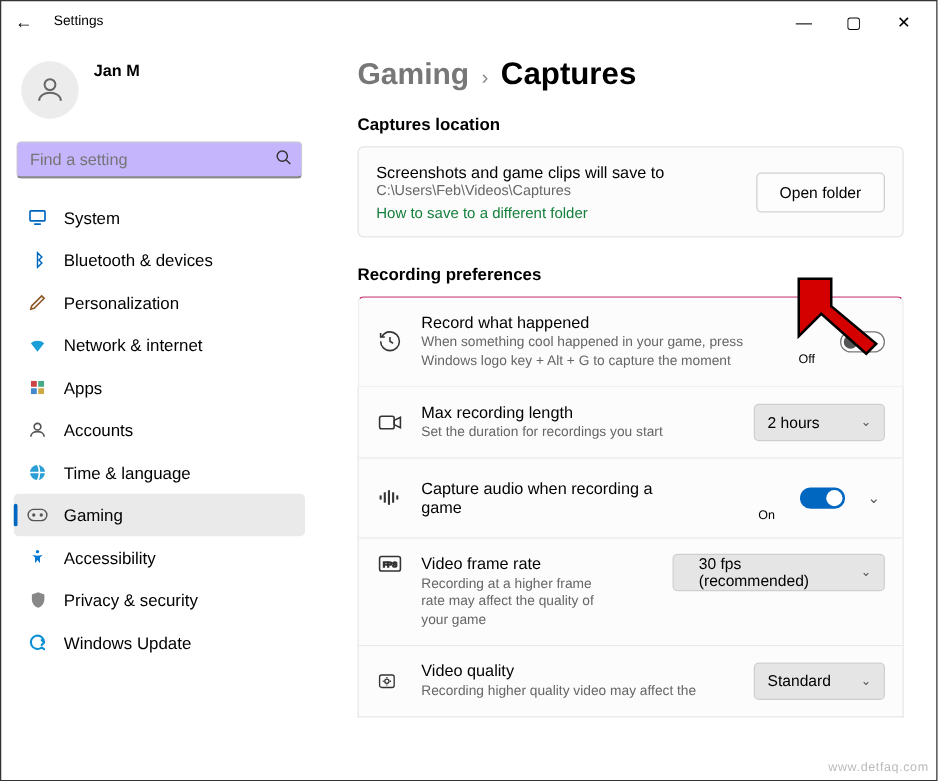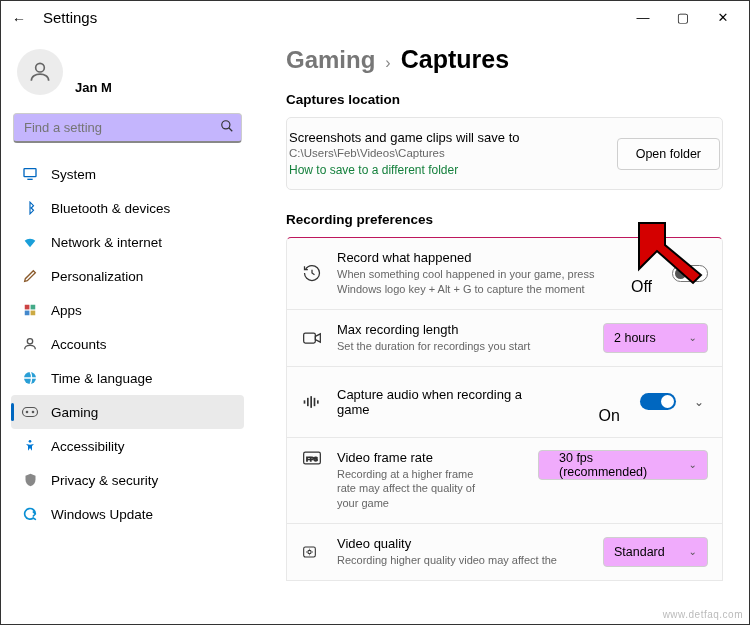--- a/index.html
+++ b/index.html
@@ -1,60 +1,60 @@
 <!DOCTYPE html>
 <html><head>
 <meta charset="utf-8">
 <style>
 * { box-sizing: border-box; margin: 0; padding: 0; font-family: "Segoe UI", Arial, sans-serif; }
 body { background: #fff; width: 750px; height: 625px; overflow: hidden; position: relative; border: 1px solid #333; }
 .titlebar { display: flex; align-items: center; height: 32px; padding: 0 6px; }
 .titlebar .back { width: 24px; text-align: center; font-size: 14px; }
-.titlebar .title { font-size: 15px; margin-left: 12px; }
+.titlebar .title { font-size: 11px; margin-left: 12px; }
 .titlebar .spacer { flex: 1; }
 .winbtn { width: 40px; text-align: center; font-size: 13px; }
 .container { display: flex; height: calc(100% - 32px); }
 .sidebar { width: 255px; padding: 10px 12px 0 10px; }
-.user-row { display: flex; align-items: flex-end; gap: 12px; padding: 6px 4px 14px 6px; }
+.user-row { display: flex; align-items: flex-start; gap: 12px; padding: 6px 4px 14px 6px; }
 .avatar { width: 46px; height: 46px; border-radius: 50%; background: #ececec; display:flex; align-items:center; justify-content:center; }
 .avatar svg { width:26px; height:26px; stroke:#666; fill:none; stroke-width:1.5; }
 .username { font-size: 13px; font-weight: 600; }
 .search { position: relative; margin: 4px 2px 14px 2px; }
 .search input { width: 100%; height: 30px; border: 1px solid #ccc; border-bottom:2px solid #888; border-radius:4px; padding: 0 30px 0 10px; font-size: 13px; background:#c4b5fd; }
 .search .sicon { position:absolute; right:8px; top:6px; font-size:13px; color:#333; }
 .nav { list-style:none; }
 .nav li { display:flex; align-items:center; gap:12px; height:34px; padding:0 10px; border-radius:4px; font-size:13.5px; cursor:pointer; position:relative; }
 .nav li.active { background:#eaeaea; }
 .nav li.active::before { content:""; position:absolute; left:0; top:8px; bottom:8px; width:3px; background:#0067c0; border-radius:2px; }
 .nav .ico { width:18px; height:18px; display:flex; align-items:center; justify-content:center; }
 .main { flex:1; padding: 10px 26px 0 30px; overflow:hidden; }
 .breadcrumb { display:flex; align-items:baseline; gap:10px; margin: 2px 0 18px 0; }
 .breadcrumb .bc-parent { font-size: 24px; color:#777; font-weight:600; }
 .breadcrumb .chev { color:#888; font-size:16px; }
 .breadcrumb .bc-current { font-size: 25px; font-weight:700; }
 .section-hd { font-size: 13.5px; font-weight:600; margin: 6px 0 10px 0; }
 .card { border:1px solid #e5e5e5; border-radius:5px; background:#fcfcfc; }
-.loc-card { padding: 12px 2px; display:flex; align-items:center; gap:16px; }
+.loc-card { padding: 12px 14px; display:flex; align-items:center; gap:16px; }
 .loc-text .t1 { font-size:13px; }
 .loc-text .t2 { font-size:11.5px; color:#666; margin:2px 0 4px; }
 .loc-text .t3 { font-size:12px; color:#15803d; cursor:pointer; }
 .btn { border:1px solid #cfcfcf; background:#fdfdfd; border-radius:4px; height:32px; padding:0 18px; font-size:12.5px; cursor:pointer; }
 .pref-list .row { border:1px solid #e8e8e8; border-top:none; background:#fcfcfc; padding: 12px 14px; display:flex; align-items:center; gap:14px; }
 .pref-list .row:first-child { border-top:1px solid #be185d; border-radius:5px 5px 0 0; }
 .pref-list .row .ico { width:22px; display:flex; justify-content:center; color:#333; }
 .row .texts { flex:1; }
 .row .rt { font-size:13px; }
 .row .rs { font-size:11px; color:#666; margin-top:2px; line-height:1.35; }
 .toggle { width:36px; height:17px; border-radius:10px; position:relative; }
 .toggle.off { background:#fff; border:1px solid #777; }
 .toggle.off::after { content:""; position:absolute; left:2px; top:2px; width:11px; height:11px; border-radius:50%; background:#555; }
 .toggle.on { background:#0067c0; }
 .toggle.on::after { content:""; position:absolute; right:2px; top:2px; width:13px; height:13px; border-radius:50%; background:#fff; }
-.state-lbl { font-size:16px; margin-right:6px;margin-top:28px; }
-.dd { border:1px solid #cfcfcf; border-radius:4px; height:30px; padding:0 10px; font-size:12.5px; background:#f0abfc; display:flex; align-items:center; gap:18px; min-width:105px; justify-content:space-between; }
+.state-lbl { font-size:10px; margin-right:6px;margin-top:28px; }
+.dd { border:1px solid #cfcfcf; border-radius:4px; height:30px; padding:0 10px; font-size:12.5px; background:#e5e5e5; display:flex; align-items:center; gap:18px; min-width:105px; justify-content:space-between; }
 .dd .dchev { font-size:10px; color:#555; }
 .chev-exp { font-size:12px; color:#555; padding:0 4px; }
 .row.stacked { flex-direction:row; align-items:stretch; gap:10px; }
 .row.stacked .toprow { display:flex; gap:14px; align-items:flex-start; }
 .row.stacked .dd { align-self:flex-start; margin-left:36px;padding-left:20px; }
 .arrow-annot { position:absolute; left:608px; top:216px; pointer-events:none; }
 .watermark { position:absolute; right:6px; bottom:4px; font-size:10px; color:#bbb; letter-spacing:0.5px; }
 </style>
 </head>
 <body>
@@ -102,33 +102,33 @@
       <li>
           <span class="ico">
             <svg width="14" height="14" viewBox="0 0 24 24" fill="#0067c0">
               <path d="M12 2l6 6-4 4 4 4-6 6V2z" fill="none" stroke="#0067c0" stroke-width="2"></path>
             </svg>
           </span>
           <span>Bluetooth &amp; devices</span>
         </li>
       <li>
           <span class="ico">
+            <svg width="16" height="16" viewBox="0 0 24 24" fill="none" stroke="#8a5a2b" stroke-width="2">
+              <path d="M4 20l4-1 12-12-3-3L5 16z"></path>
+            </svg>
+          </span>
+          <span>Personalization</span>
+        </li>
+      <li>
+          <span class="ico">
             <svg width="16" height="16" viewBox="0 0 24 24" fill="#1a9fd9">
               <path d="M12 20l8-10c-4-4-12-4-16 0l8 10z"></path>
             </svg>
           </span>
           <span>Network &amp; internet</span>
-        </li>
-      <li>
-          <span class="ico">
-            <svg width="16" height="16" viewBox="0 0 24 24" fill="none" stroke="#8a5a2b" stroke-width="2">
-              <path d="M4 20l4-1 12-12-3-3L5 16z"></path>
-            </svg>
-          </span>
-          <span>Personalization</span>
         </li>
       <li>
           <span class="ico">
             <svg width="14" height="14" viewBox="0 0 24 24">
               <rect x="3" y="3" width="8" height="8" fill="#c44"></rect>
               <rect x="13" y="3" width="8" height="8" fill="#4a8"></rect>
               <rect x="3" y="13" width="8" height="8" fill="#48c"></rect>
               <rect x="13" y="13" width="8" height="8" fill="#ca4"></rect>
             </svg>
           </span>

